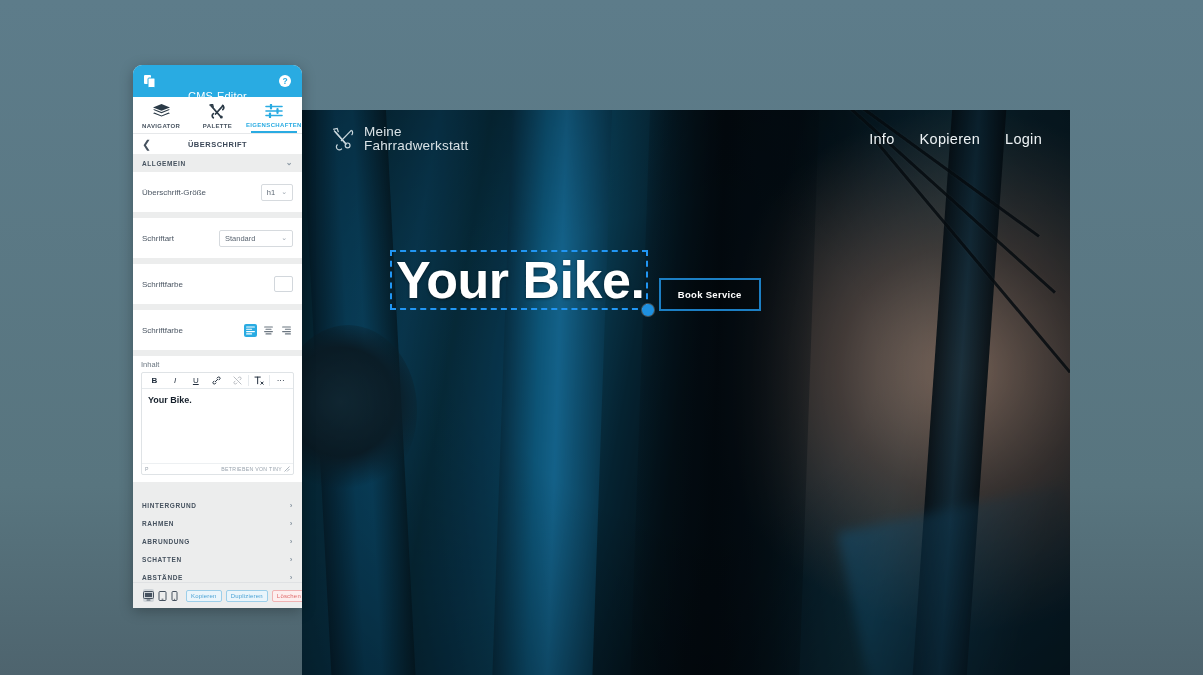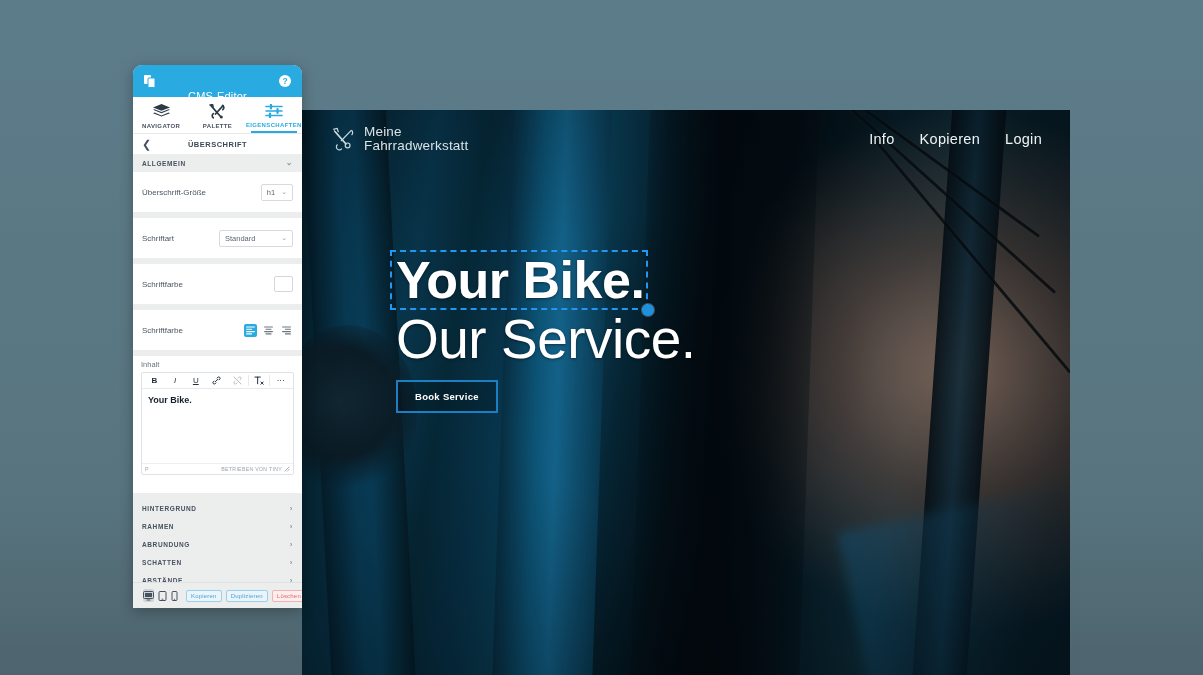--- a/index.html
+++ b/index.html
@@ -126,21 +126,21 @@
     font-size:7.5px;color:#5b6672;background:#fff;cursor:pointer;}
   .sel.wide{min-width:62px;justify-content:space-between;}
   .sel .cv{color:#9aa4ae;font-size:7px;}
   .swatch{width:17px;height:14px;border:1px solid #d2d7dc;background:#fff;
     border-radius:2px;cursor:pointer;}
   .aligns{display:flex;gap:5px;align-items:center;}
   .abtn{width:13px;height:13px;display:flex;align-items:center;justify-content:center;
     border-radius:2px;cursor:pointer;}
   .abtn.on{background:#29abe2;}
 
-  .inhalt{background:#fff;padding:4px 8px 18px;margin-bottom:6px;}
+  .inhalt{background:#fff;padding:4px 8px 7px;margin-bottom:14px;}
   .inhalt .lab{font-size:7.5px;color:#6b7680;margin-bottom:3px;}
   .ed{border:1px solid #dfe3e6;border-radius:2px;background:#fff;}
   .ed-tools{display:flex;align-items:center;height:15px;
     border-bottom:1px solid #e6eaed;padding:0 2px;}
   .ed-tools .tb{flex:1;display:flex;align-items:center;justify-content:center;
     height:100%;cursor:pointer;color:#222f3e;font-size:8px;}
   .ed-tools .divi{width:1px;height:11px;background:#e6eaed;}
   .ed-body{height:74px;padding:6px 6px 0;box-sizing:border-box;}
   .ed-body p{margin:0;font-size:9px;font-weight:bold;color:#16202b;}
   .ed-foot{height:10px;border-top:1px solid #edf0f2;display:flex;align-items:center;
@@ -207,21 +207,20 @@
       <a href="#">Login</a>
     </nav>
   </div>
 
   <div class="hero">
     <div class="headline-wrap">
       <h1 class="headline">Your Bike.</h1>
       <div class="sel-box"></div>
       <div class="sel-handle"></div>
     </div>
-    <h2 class="subline">Our Service.</h2>
     <div class="cta">Book Service</div>
   </div>
 </div>
 
 <div id="panel">
 
   <div class="p-header">
     <span>
       <svg width="12" height="13" viewBox="0 0 12 13" fill="#fff">
         <rect x="0" y="0" width="7" height="9" rx="1"></rect>

